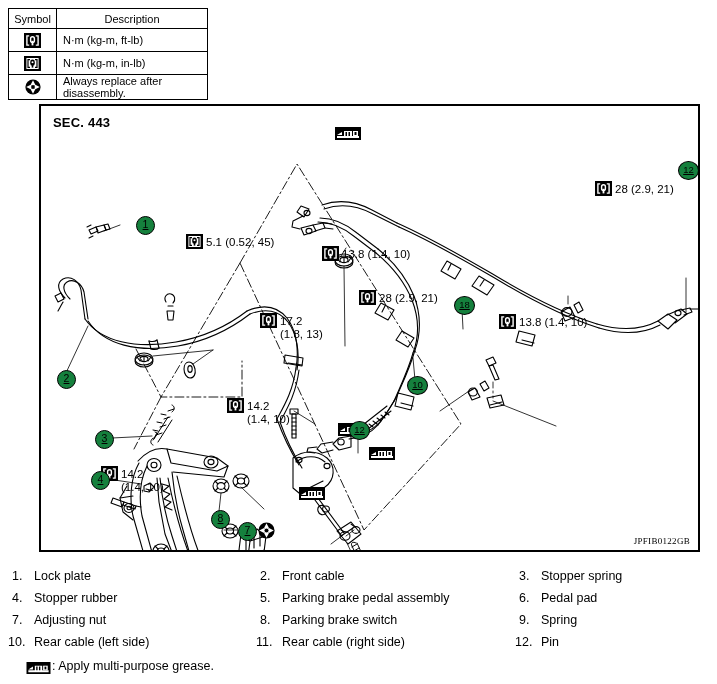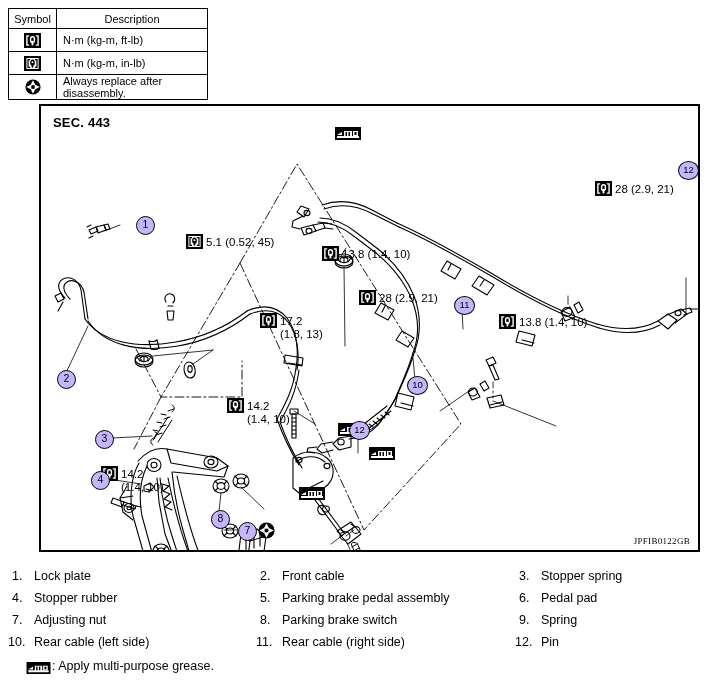--- a/index.html
+++ b/index.html
@@ -31,21 +31,21 @@
   .sec-title{position:absolute;left:12px;top:9px;font-size:13px;font-weight:bold;letter-spacing:.2px;}
   .fig-id{position:absolute;right:8px;bottom:4px;font-size:9px;letter-spacing:.3px;font-family:Liberation Serif, serif;}
 
   
   .callout{position:absolute;font-size:11.5px;white-space:nowrap;line-height:13px;}
   .callout .val{margin-left:3px;}
   .callout .sub{display:block;margin-left:20px;}
 
   
   .numc{position:absolute;width:17px;height:17px;border:1.3px solid #000;border-radius:50%;
-      font-size:10.5px;line-height:15px;text-align:center;background:#c4b5fd;}
+      font-size:10.5px;line-height:15px;text-align:center;background:#15803d;text-decoration:underline;}
   .numc.wide{width:19px;height:17px;border-radius:50%;font-size:9.5px;}
 
   .greasebox{position:absolute;}
 
   
   .parts{position:absolute;left:0px;top:565px;width:717px;}
   .prow{display:flex;height:22px;align-items:center;}
   .pcell{display:flex;align-items:baseline;}
   .pc1{width:248px;}
   .pc2{width:259px;}
@@ -534,21 +534,21 @@
 
   <div class="numc" style="left:95px;top:110px;">1</div>
   <div class="numc" style="left:16px;top:264px;">2</div>
   <div class="numc" style="left:54px;top:324px;">3</div>
   <div class="numc" style="left:50px;top:365px;">4</div>
 
   <div class="numc" style="left:197px;top:416px;">7</div>
   <div class="numc" style="left:170px;top:404px;">8</div>
 
   <div class="numc wide" style="left:366px;top:270px;">10</div>
-  <div class="numc wide" style="left:413px;top:190px;">11</div>
+  <div class="numc wide" style="left:413px;top:190px;">18</div>
   <div class="numc wide" style="left:637px;top:55px;">12</div>
   <div class="numc wide" style="left:308px;top:315px;">12</div>
 </div>
 
 <div class="parts">
 
   <div class="prow">
     <div class="pcell pc1">
       <span class="pnum">1.</span>
       <span class="plab">Lock plate</span>

